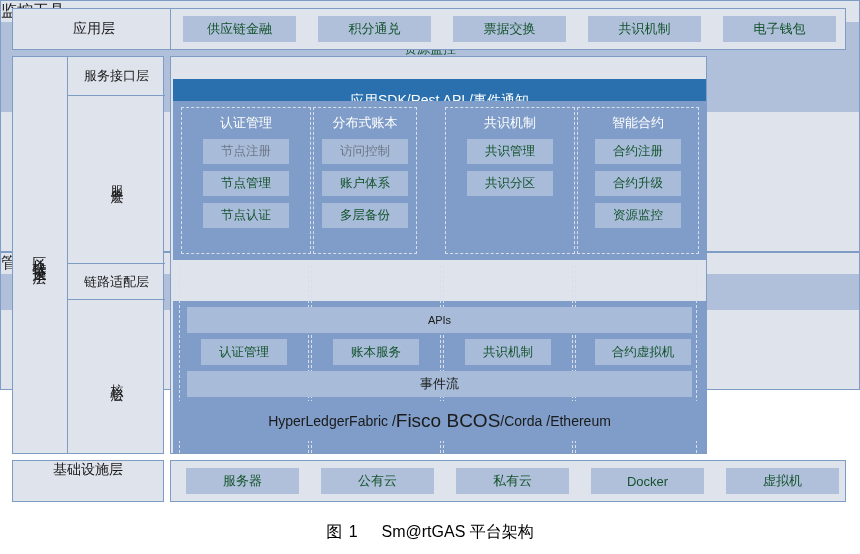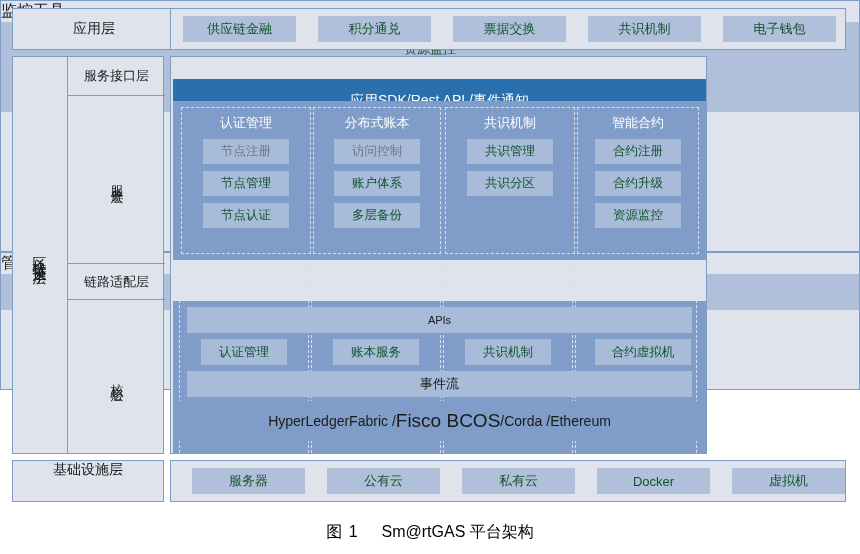--- a/index.html
+++ b/index.html
@@ -124,21 +124,21 @@
     white-space: nowrap;
   }
   .col-group .chip {
     background: #a8bcd9;
     width: 86px; height: 25px;
     margin-bottom: 7px;
     font-size: 12.5px;
   }
   .col-group .chip.faded { color: rgba(26,26,26,0.45); }
   #cg0 { left: 8px;   width: 130px; }
-  #cg1 { left: 140px; width: 128px; }
+  #cg1 { left: 140px; width: 104px; }
   #cg2 { left: 272px; width: 130px; }
   #cg3 { left: 404px; width: 122px; }
 
   
   #link-bar { left: 2px; top: 208px; width: 533px; height: 36px; z-index:3; }
 
   
   #core-body {
     position: absolute; left: 2px; top: 244px;
     width: 533px; height: 152px;
@@ -207,21 +207,21 @@
   #infra-label {
     position: absolute; left: 12px; top: 460px;
     width: 152px; height: 42px;
     display: flex; align-items: flex-start; justify-content: center;
     font-size: 14px;
   }
   #infra-items {
     position: absolute; left: 170px; top: 460px;
     width: 676px; height: 42px;
     display: flex; align-items: center;
-    padding: 0 21px;
+    padding: 0 15px;
   }
   #infra-items .chip {
     height: 26px;
     flex: 0 0 113px;
     margin-right: 22px;
   }
   #infra-items .chip:last-child { margin-right: 0; }
 
   
   #caption {

